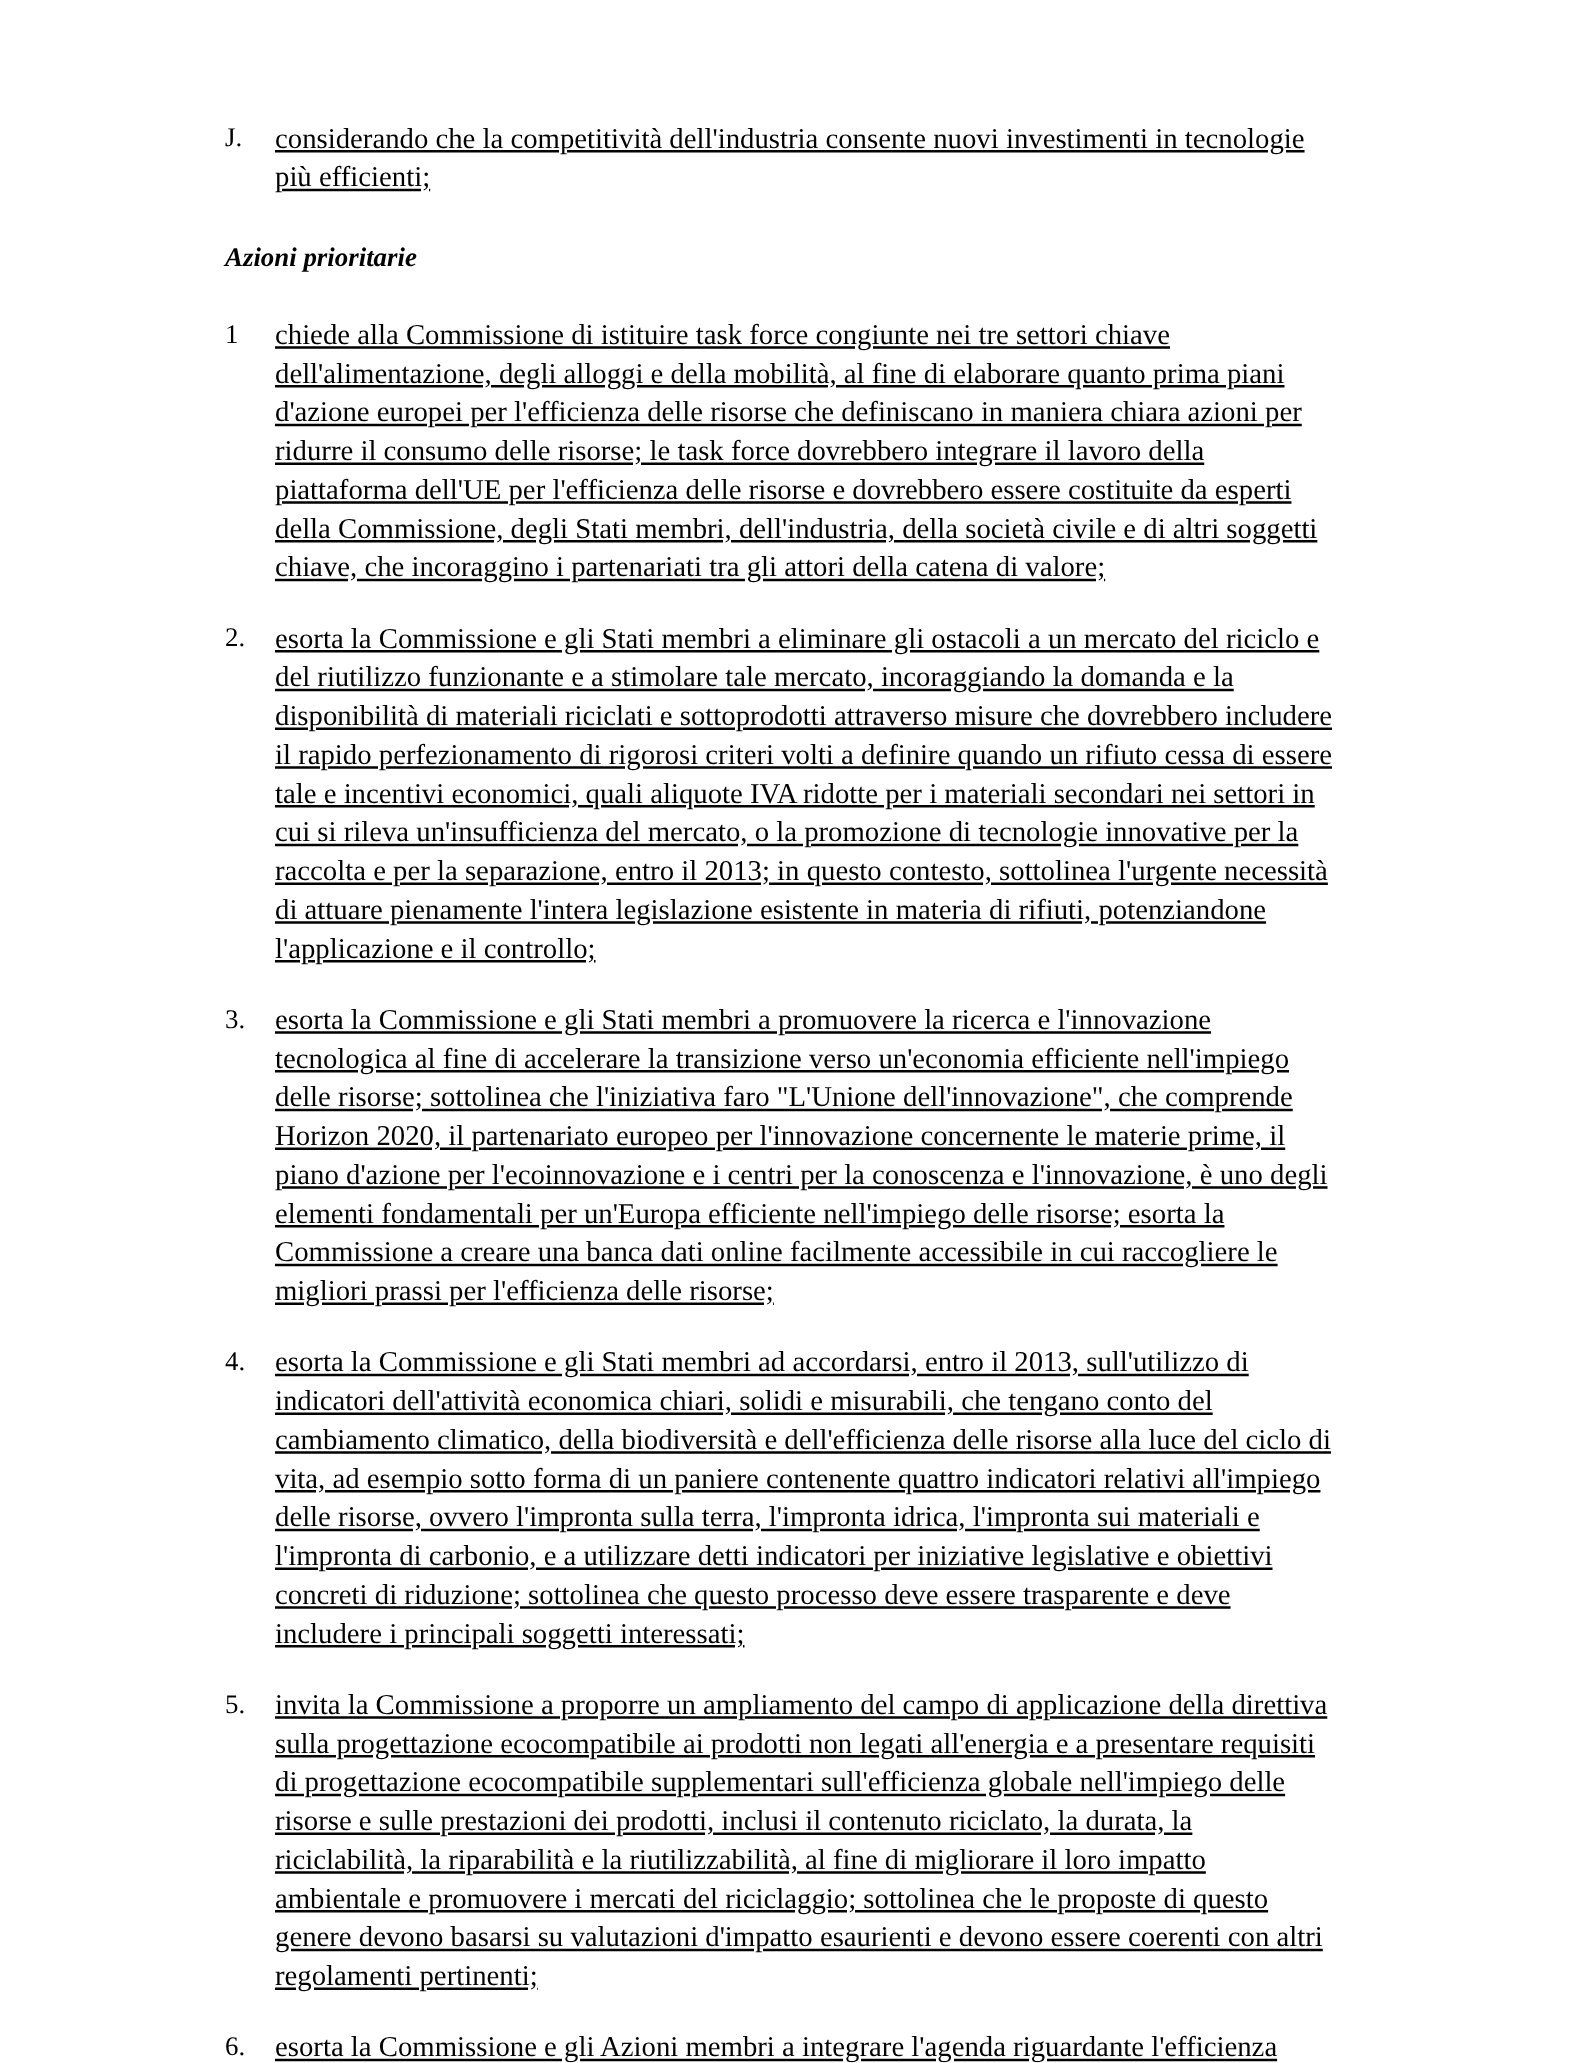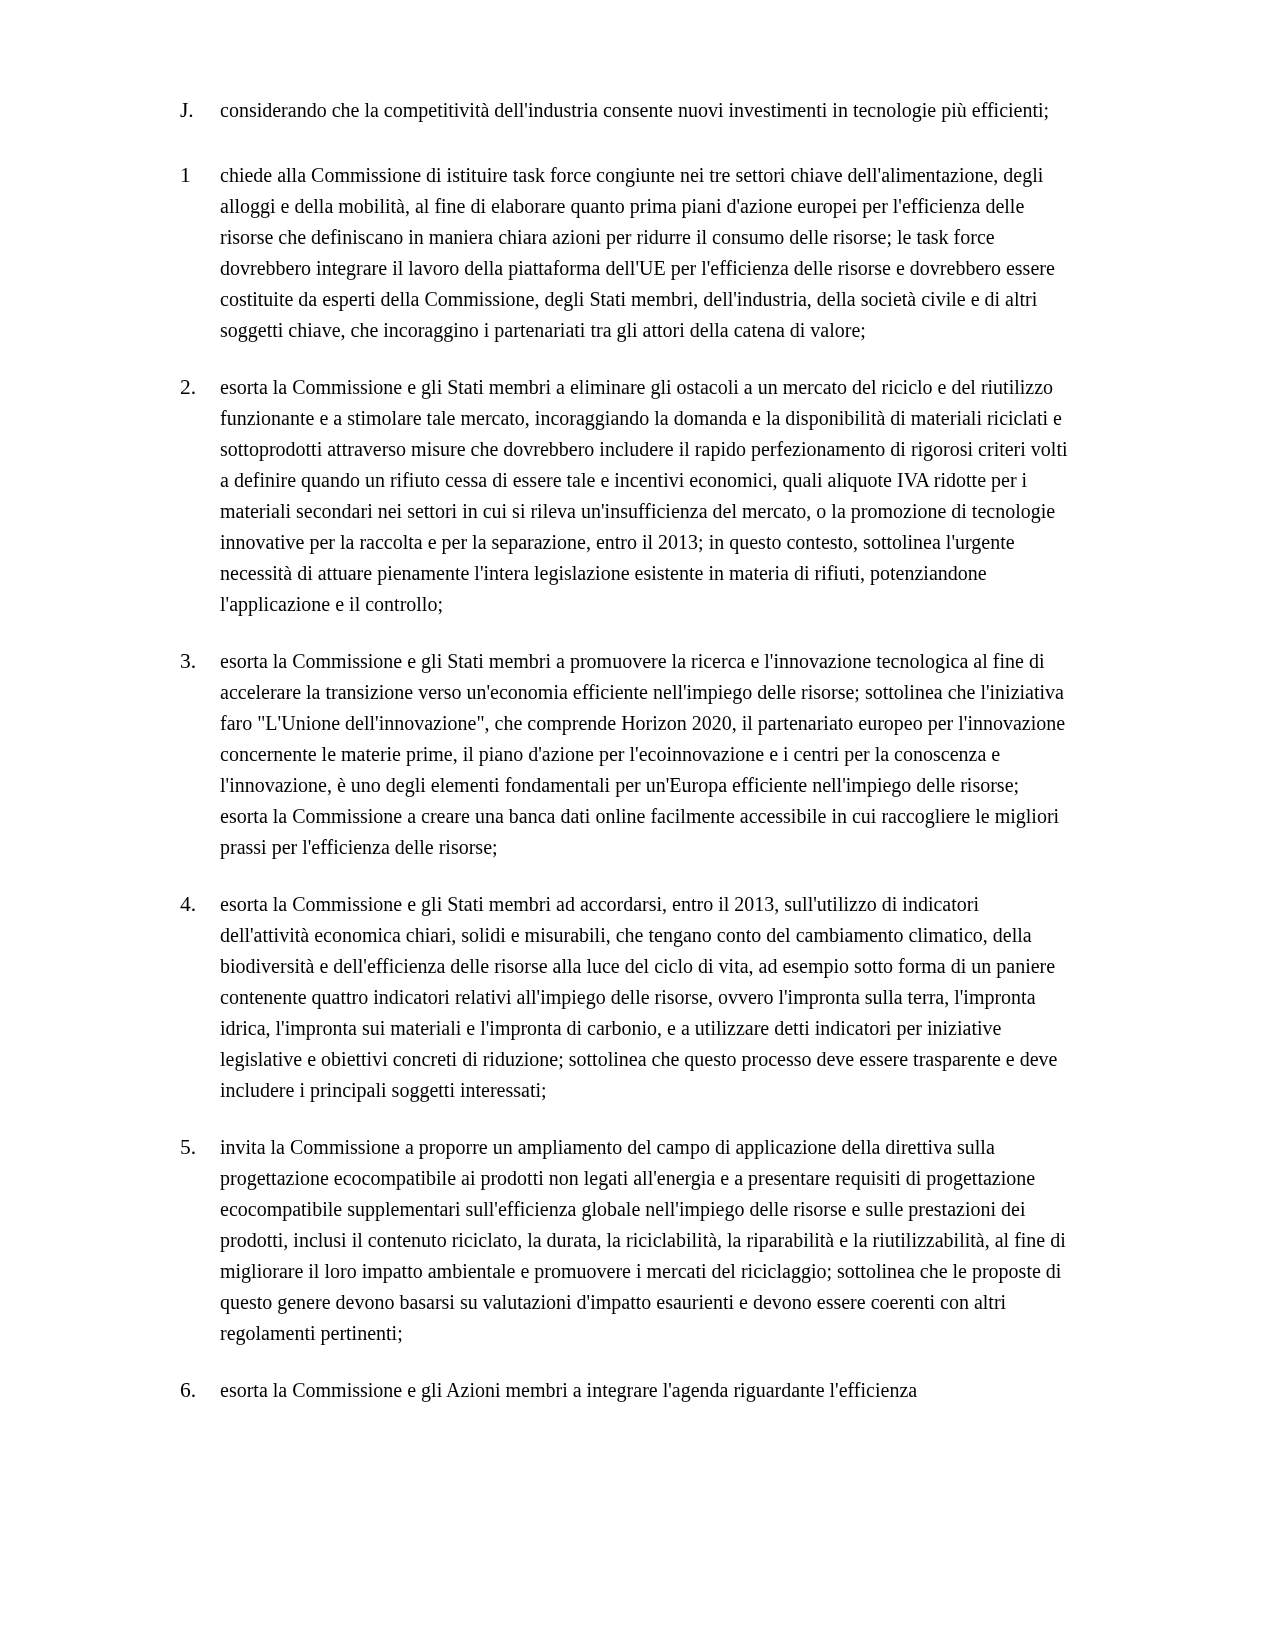--- a/index.html
+++ b/index.html
@@ -31,23 +31,24 @@
   }
   .entry .marker {
     width: 40px;
     flex: 0 0 40px;
     font-size: 21.5px;
     line-height: 31px;
     text-align: left;
   }
   .entry .text {
     flex: 1 1 auto;
-    font-size: 20px;
+    font-size: 23px;
     line-height: 31px;
     text-align: left;
+    text-decoration: underline;
   }
   .section-heading {
     font-size: 21.5px;
     line-height: 31px;
     font-weight: bold;
     font-style: italic;
     margin: 0 0 26px 0;
   }
   .first-entry {
     margin-bottom: 34px;
@@ -61,20 +62,23 @@
 <body>
 
 <div class="page">
   <div class="doc-body">
 
     <div class="entry first-entry">
       <div class="marker">J.</div>
       <div class="text">considerando che la competitività dell'industria consente nuovi investimenti in tecnologie più efficienti;</div>
     </div>
 
+    <div class="heading-block">
+      <div class="section-heading">Azioni prioritarie</div>
+    </div>
 
     <div class="entry">
       <div class="marker">1</div>
       <div class="text">chiede alla Commissione di istituire task force congiunte nei tre settori chiave dell'alimentazione, degli alloggi e della mobilità, al fine di elaborare quanto prima piani d'azione europei per l'efficienza delle risorse che definiscano in maniera chiara azioni per ridurre il consumo delle risorse; le task force dovrebbero integrare il lavoro della piattaforma dell'UE per l'efficienza delle risorse e dovrebbero essere costituite da esperti della Commissione, degli Stati membri, dell'industria, della società civile e di altri soggetti chiave, che incoraggino i partenariati tra gli attori della catena di valore;</div>
     </div>
 
     <div class="entry">
       <div class="marker">2.</div>
       <div class="text">esorta la Commissione e gli Stati membri a eliminare gli ostacoli a un mercato del riciclo e del riutilizzo funzionante e a stimolare tale mercato, incoraggiando la domanda e la disponibilità di materiali riciclati e sottoprodotti attraverso misure che dovrebbero includere il rapido perfezionamento di rigorosi criteri volti a definire quando un rifiuto cessa di essere tale e incentivi economici, quali aliquote IVA ridotte per i materiali secondari nei settori in cui si rileva un'insufficienza del mercato, o la promozione di tecnologie innovative per la raccolta e per la separazione, entro il 2013; in questo contesto, sottolinea l'urgente necessità di attuare pienamente l'intera legislazione esistente in materia di rifiuti, potenziandone l'applicazione e il controllo;</div>
     </div>

